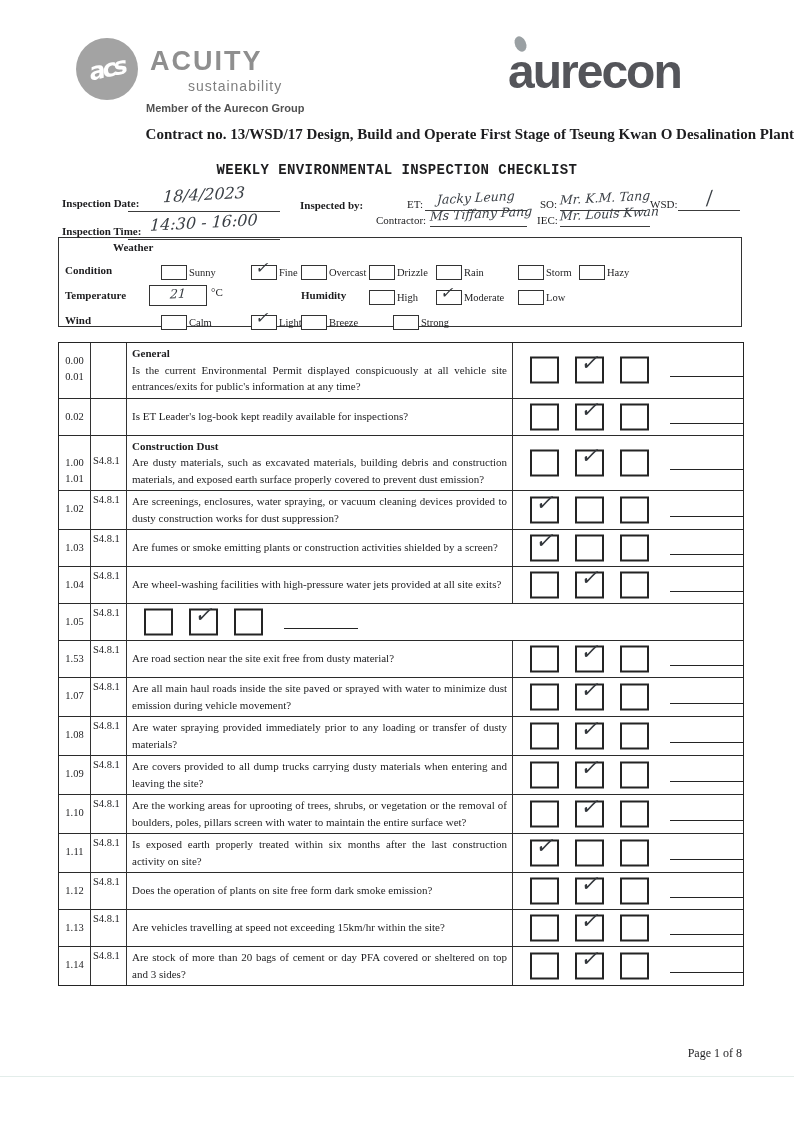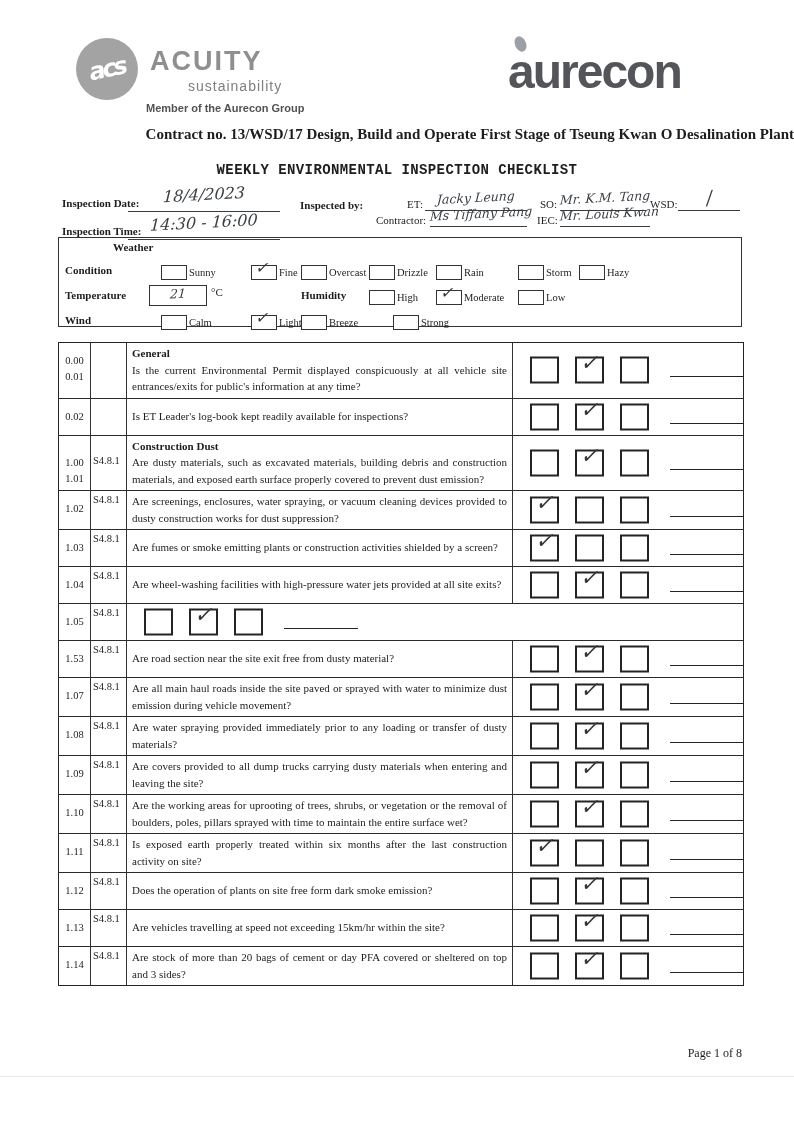--- a/index.html
+++ b/index.html
@@ -377,21 +377,21 @@
       <span class="remark-line"></span>
     </div>
   </div>
         <div class="trow">
     <div class="c-item">
             <div>1.10</div>
           </div>
     <div class="c-eia">S4.8.1</div>
     <div class="c-q vcenter">
 
-      <div class="question">Are the working areas for uprooting of trees, shrubs, or vegetation or the removal of boulders, poles, pillars sprayed with time to maintain the entire surface wet?</div>
+      <div class="question">Are the working areas for uprooting of trees, shrubs, or vegetation or the removal of boulders, poles, pillars screen with water to maintain the entire surface wet?</div>
     </div>
     <div class="c-ans">
       <span class="cb cb-na"></span>
       <span class="cb cb-yes checked">
               <span class="tick">✓</span>
             </span>
       <span class="cb cb-no"></span>
       <span class="remark-line"></span>
     </div>
   </div>

